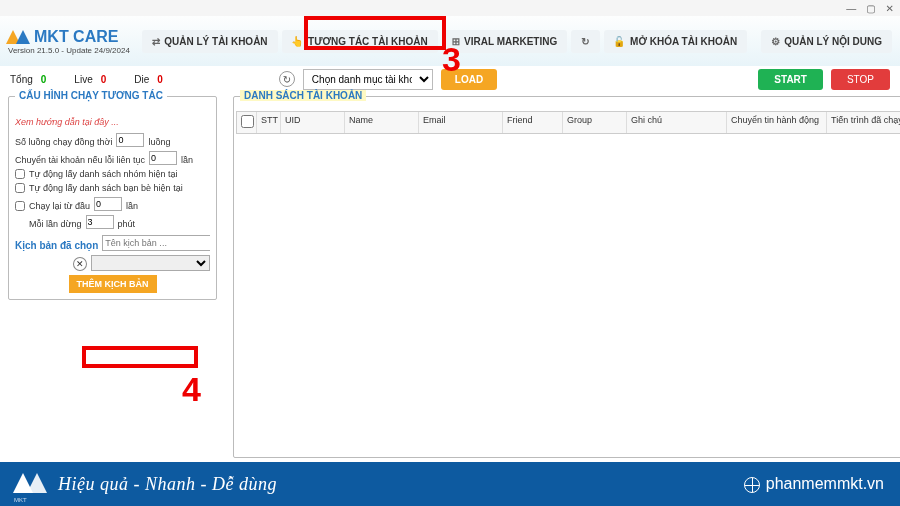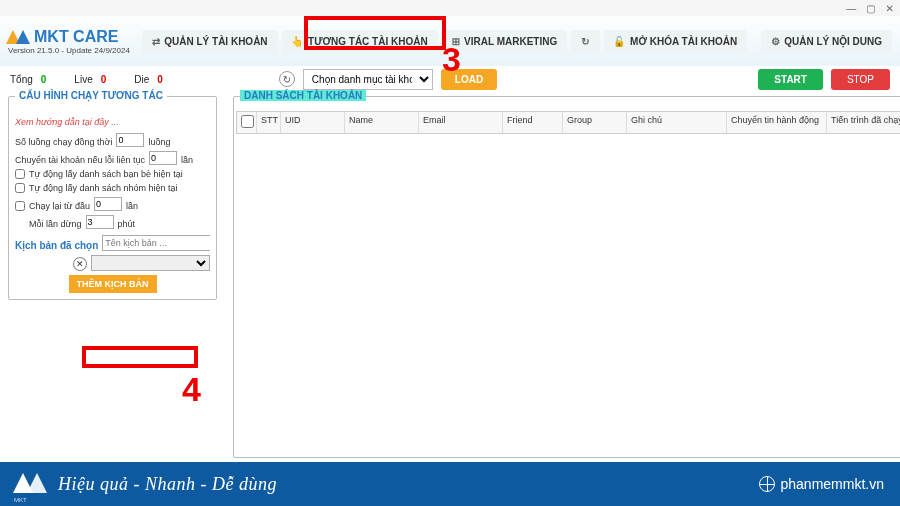--- a/index.html
+++ b/index.html
@@ -48,42 +48,42 @@
 .kb-label { color: #2b79c2; font-weight: bold; font-size: 10px; }
 .kb-input { border: 1px solid #aaa; font-size: 9px; padding: 2px; width: 120px; }
 .kb-del { width: 14px; height: 14px; border: 1px solid #888; border-radius: 50%; display: inline-flex; align-items: center; justify-content: center; font-size: 9px; cursor: pointer; }
 .kb-select { border: 1px solid #aaa; width: 120px; font-size: 9px; padding: 1px; }
 .btn-addkb { background: #f5a623; color: #fff; border: none; padding: 4px 8px; font-size: 9px; font-weight: bold; cursor: pointer; display: block; margin: 4px auto 0 auto; }
 .red-box-kb { border: 4px solid #e00; position: absolute; left: 82px; top: 346px; width: 116px; height: 22px; pointer-events: none; z-index: 10; }
 .red-4 { position: absolute; left: 182px; top: 370px; color: #e00; font-size: 34px; font-weight: bold; z-index: 10; }
 
 .right-panel { flex: 1; padding: 4px 8px; }
 .right-box { border: 1px solid #bbb; border-radius: 2px; height: 100%; position: relative; padding-top: 12px; }
-.right-title { position: absolute; top: -7px; left: 6px; background: #5eead4; padding: 0 4px; font-size: 10px; font-weight: bold; color: #2b79c2; }
+.right-title { position: absolute; top: -7px; left: 6px; background: #fef9c3; padding: 0 4px; font-size: 10px; font-weight: bold; color: #2b79c2; }
 .table-head { display: flex; border: 1px solid #ccc; background: #f7f7f7; font-size: 9px; color: #333; margin: 2px; }
 .table-head div { padding: 3px 4px; border-right: 1px solid #ddd; white-space: nowrap; overflow: hidden; }
 .th-chk { width: 20px; text-align: center; }
 .th-stt { width: 24px; }
 .th-uid { width: 64px; }
 .th-name { width: 74px; }
 .th-email { width: 84px; }
 .th-friend { width: 60px; }
 .th-group { width: 64px; }
 .th-note { width: 100px; }
 .th-act { width: 100px; }
 .th-prog { flex: 1; border-right: none; }
 
 .footer { position: absolute; left: 0; bottom: 0; width: 100%; height: 44px; background: #0d5aa0; display: flex; align-items: center; padding: 0 16px; color: #fff; }
 .footer .flogo { width: 30px; height: 26px; position: relative; margin-right: 12px; }
 .footer .flogo::before, .footer .flogo::after { content: ''; position: absolute; width: 0; height: 0; }
 .footer .flogo::before { border-left: 10px solid transparent; border-right: 10px solid transparent; border-bottom: 20px solid #fff; left: -3px; top: 2px; }
 .footer .flogo::after { border-left: 10px solid transparent; border-right: 10px solid transparent; border-bottom: 20px solid #fff; left: 11px; top: 2px; opacity: 0.9; }
 .footer .ftag { font-size: 6px; color: #cde; position: absolute; bottom: -6px; left: -2px; white-space: nowrap; }
 .slogan { font-size: 18px; font-style: italic; font-family: 'Comic Sans MS', cursive; letter-spacing: 0.5px; }
-.site { margin-left: auto; display: flex; align-items: flex-start; gap: 6px; font-size: 14px; }
+.site { margin-left: auto; display: flex; align-items: flex-end; gap: 6px; font-size: 16px; }
 .globe { width: 16px; height: 16px; border: 1.5px solid #fff; border-radius: 50%; position: relative; }
 .globe::before { content: ''; position: absolute; left: 0; right: 0; top: 50%; border-top: 1px solid #fff; }
 .globe::after { content: ''; position: absolute; top: 0; bottom: 0; left: 50%; border-left: 1px solid #fff; }
 </style>
 </head>
 <body>
 
 <div class="titlebar">
   <span>—</span>
   <span>▢</span>
@@ -156,25 +156,25 @@
         <input type="number" value="0" style="">
         <span>luồng</span>
       </div>
       <div class="cfg-row">
         <span>Chuyển tài khoản nếu lỗi liên tục</span>
         <input type="number" value="0" style="">
         <span>lần</span>
       </div>
       <div class="cfg-row">
         <input type="checkbox" style="">
+        <span>Tự động lấy danh sách nhóm hiện tại</span>
+      </div>
+      <div class="cfg-row">
+        <input type="checkbox" style="">
         <span>Tự động lấy danh sách bạn bè hiện tại</span>
-      </div>
-      <div class="cfg-row">
-        <input type="checkbox" style="">
-        <span>Tự động lấy danh sách nhóm hiện tại</span>
       </div>
       <div class="cfg-row">
         <input type="checkbox" style="">
         <span>Chạy lại từ đầu</span>
         <input type="number" value="0" style="">
         <span>lần</span>
       </div>
       <div class="cfg-row">
         <span style="width:10px"></span>
         <span>Mỗi lần dừng</span>

